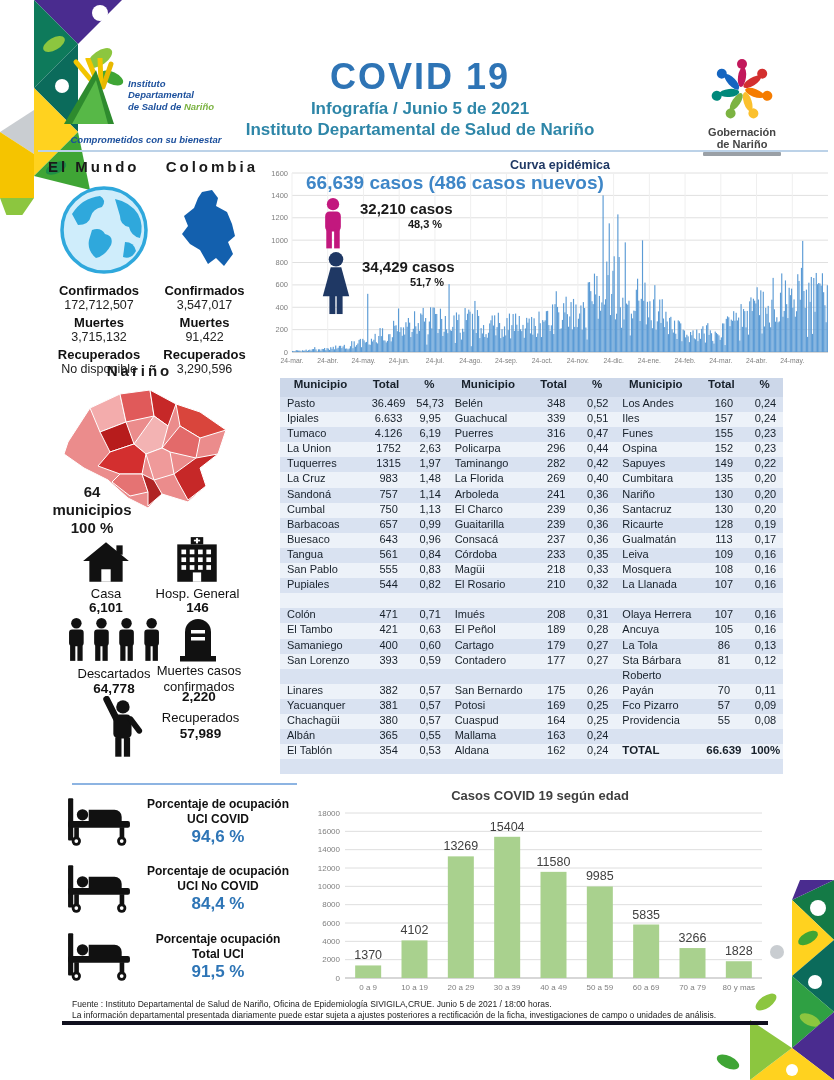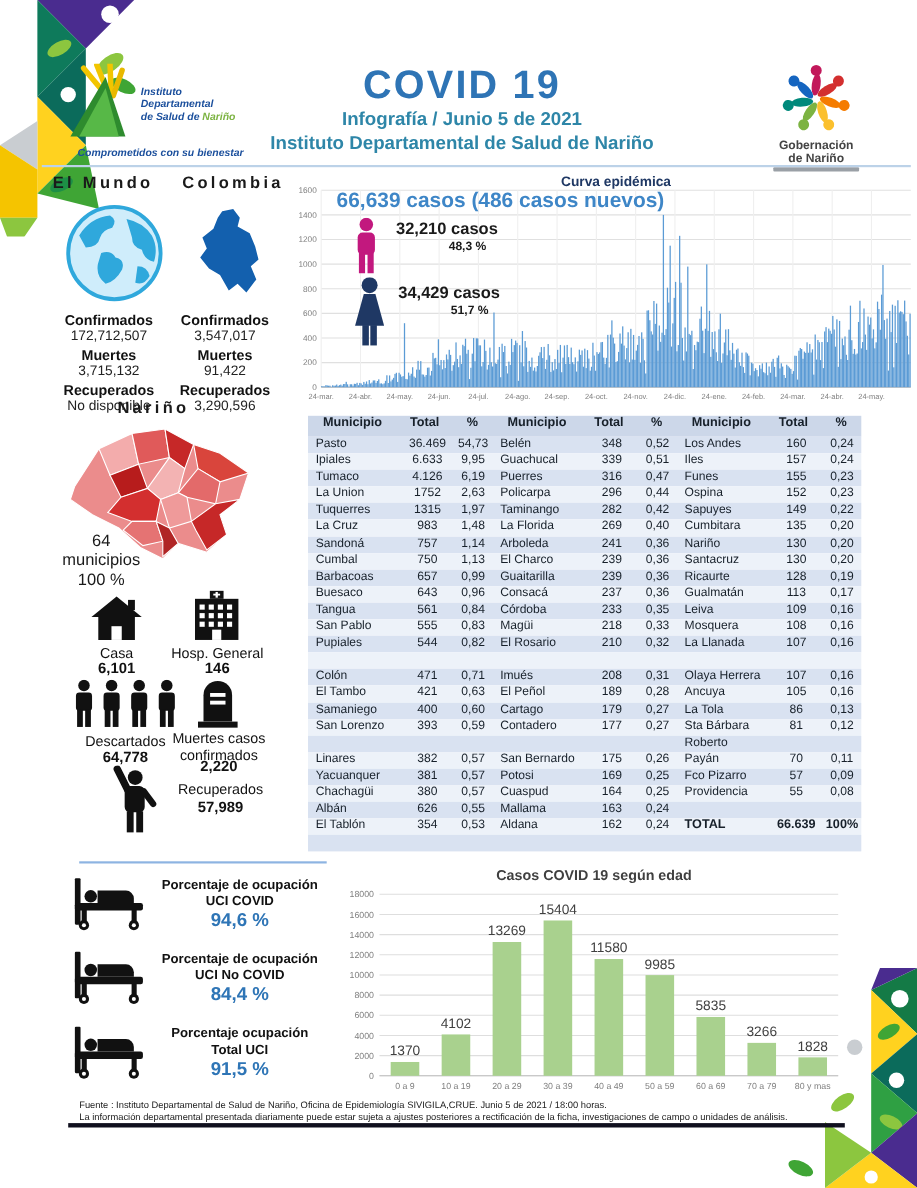--- a/index.html
+++ b/index.html
@@ -39,21 +39,21 @@
   .t-row:nth-child(even){background:#d9e2f1;}
   .t-row:nth-child(odd){background:#edf2f9;}
   .t-head{background:#ccd7e9 !important;}
   .c-name{width:84px;padding-left:7px;white-space:nowrap;overflow:hidden;}
   .c-tot{width:52px;text-align:center;}
   .c-pct{width:38px;text-align:center;}
   .t-head .c-name{text-align:center;padding-left:0;}
   .bold{font-weight:bold;font-size:11.5px;}
   
   .nar-title{left:52px;top:362px;width:175px;text-align:center;font-size:15px;font-weight:bold;letter-spacing:3px;}
-  .nar-count{left:42px;top:483px;width:100px;text-align:center;font-size:15px;font-weight:normal;line-height:1.2;}
+  .nar-count{left:42px;top:483px;width:100px;text-align:center;font-size:15px;font-weight:bold;line-height:1.2;}
   .icon-label{font-size:13px;color:#111;text-align:center;line-height:1.2;}
   .icon-value{font-size:13.5px;font-weight:bold;color:#111;text-align:center;}
   
   .uci-rule{left:72px;top:783px;width:225px;height:2px;background:#8db4e2;}
   .uci-text{width:180px;text-align:center;}
   .uci-l{font-size:12px;font-weight:bold;color:#111;line-height:1.25;}
   .uci-p{font-size:17px;font-weight:bold;color:#2e75b6;}
   
   .age-title{left:390px;top:788px;width:300px;text-align:center;font-size:13px;font-weight:bold;color:#3f3f3f;}
   
@@ -957,21 +957,21 @@
         <div class="c-pct">0,57</div>
         <div class="c-name">Cuaspud</div>
         <div class="c-tot">164</div>
         <div class="c-pct">0,25</div>
         <div class="c-name">Providencia</div>
         <div class="c-tot">55</div>
         <div class="c-pct">0,08</div>
       </div>
       <div class="t-row">
         <div class="c-name">Albán</div>
-        <div class="c-tot">626</div>
+        <div class="c-tot">365</div>
         <div class="c-pct">0,55</div>
         <div class="c-name">Mallama</div>
         <div class="c-tot">163</div>
         <div class="c-pct">0,24</div>
         <div class="c-name"></div>
         <div class="c-tot"></div>
         <div class="c-pct"></div>
       </div>
       <div class="t-row">
         <div class="c-name">El Tablón</div>

